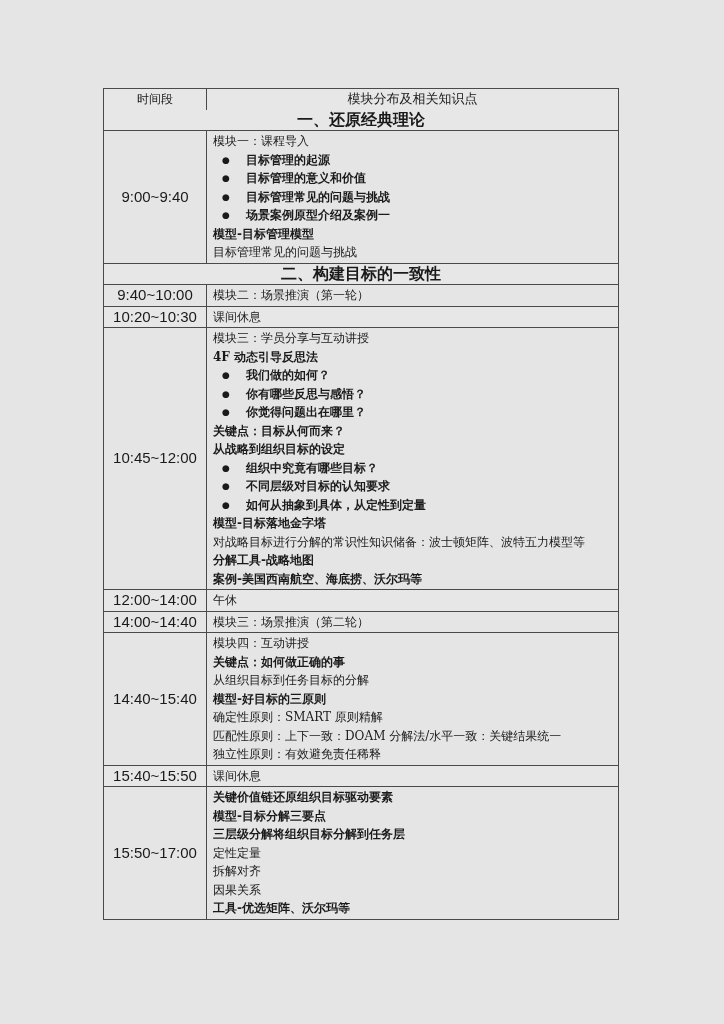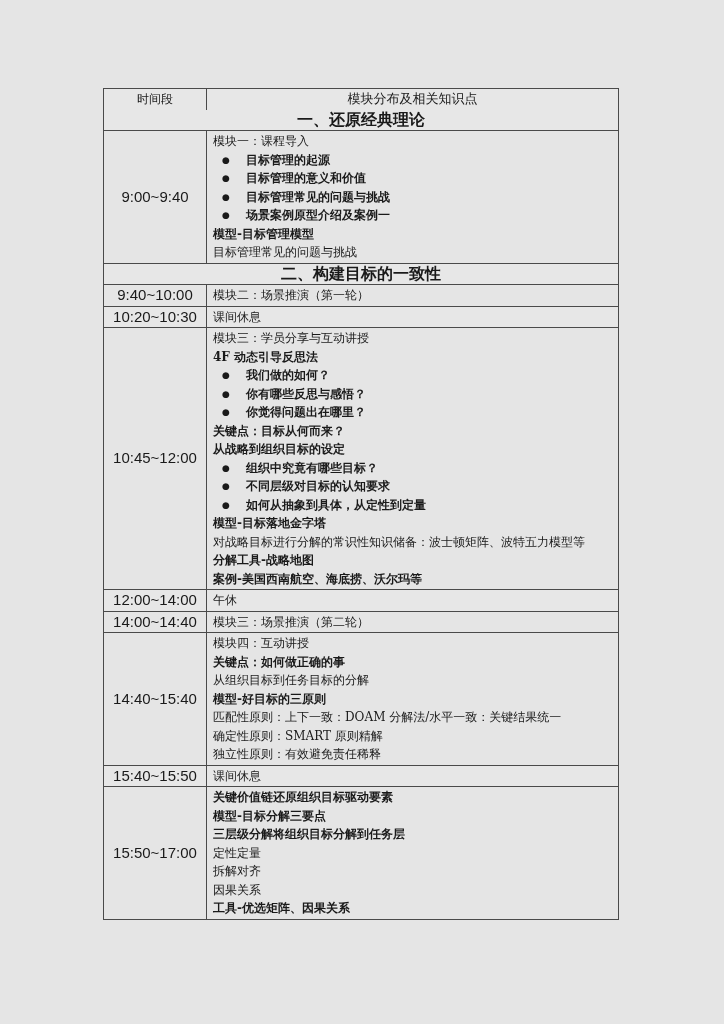--- a/index.html
+++ b/index.html
@@ -123,38 +123,38 @@
             <div class="line">模块三：场景推演（第二轮）</div>
           </div>
         </div>
         <div class="row content">
           <div class="cell time">14:40~15:40</div>
           <div class="cell content-cell">
             <div class="line">模块四：互动讲授</div>
             <div class="line bold">关键点：如何做正确的事</div>
             <div class="line">从组织目标到任务目标的分解</div>
             <div class="line bold">模型-好目标的三原则</div>
+            <div class="line">确定性原则：SMART 原则精解</div>
             <div class="line">匹配性原则：上下一致：DOAM 分解法/水平一致：关键结果统一</div>
-            <div class="line">确定性原则：SMART 原则精解</div>
             <div class="line">独立性原则：有效避免责任稀释</div>
           </div>
         </div>
         <div class="row break shade">
           <div class="cell time">15:40~15:50</div>
           <div class="cell content-cell">
             <div class="line">课间休息</div>
           </div>
         </div>
         <div class="row content">
           <div class="cell time">15:50~17:00</div>
           <div class="cell content-cell">
             <div class="line bold">关键价值链还原组织目标驱动要素</div>
             <div class="line bold">模型-目标分解三要点</div>
             <div class="line bold">三层级分解将组织目标分解到任务层</div>
             <div class="line">定性定量</div>
             <div class="line">拆解对齐</div>
             <div class="line">因果关系</div>
-            <div class="line bold">工具-优选矩阵、因果关系</div>
+            <div class="line bold">工具-优选矩阵、沃尔玛等</div>
           </div>
         </div>
       </div>
   </div>
 </div>
 
 </body></html>

